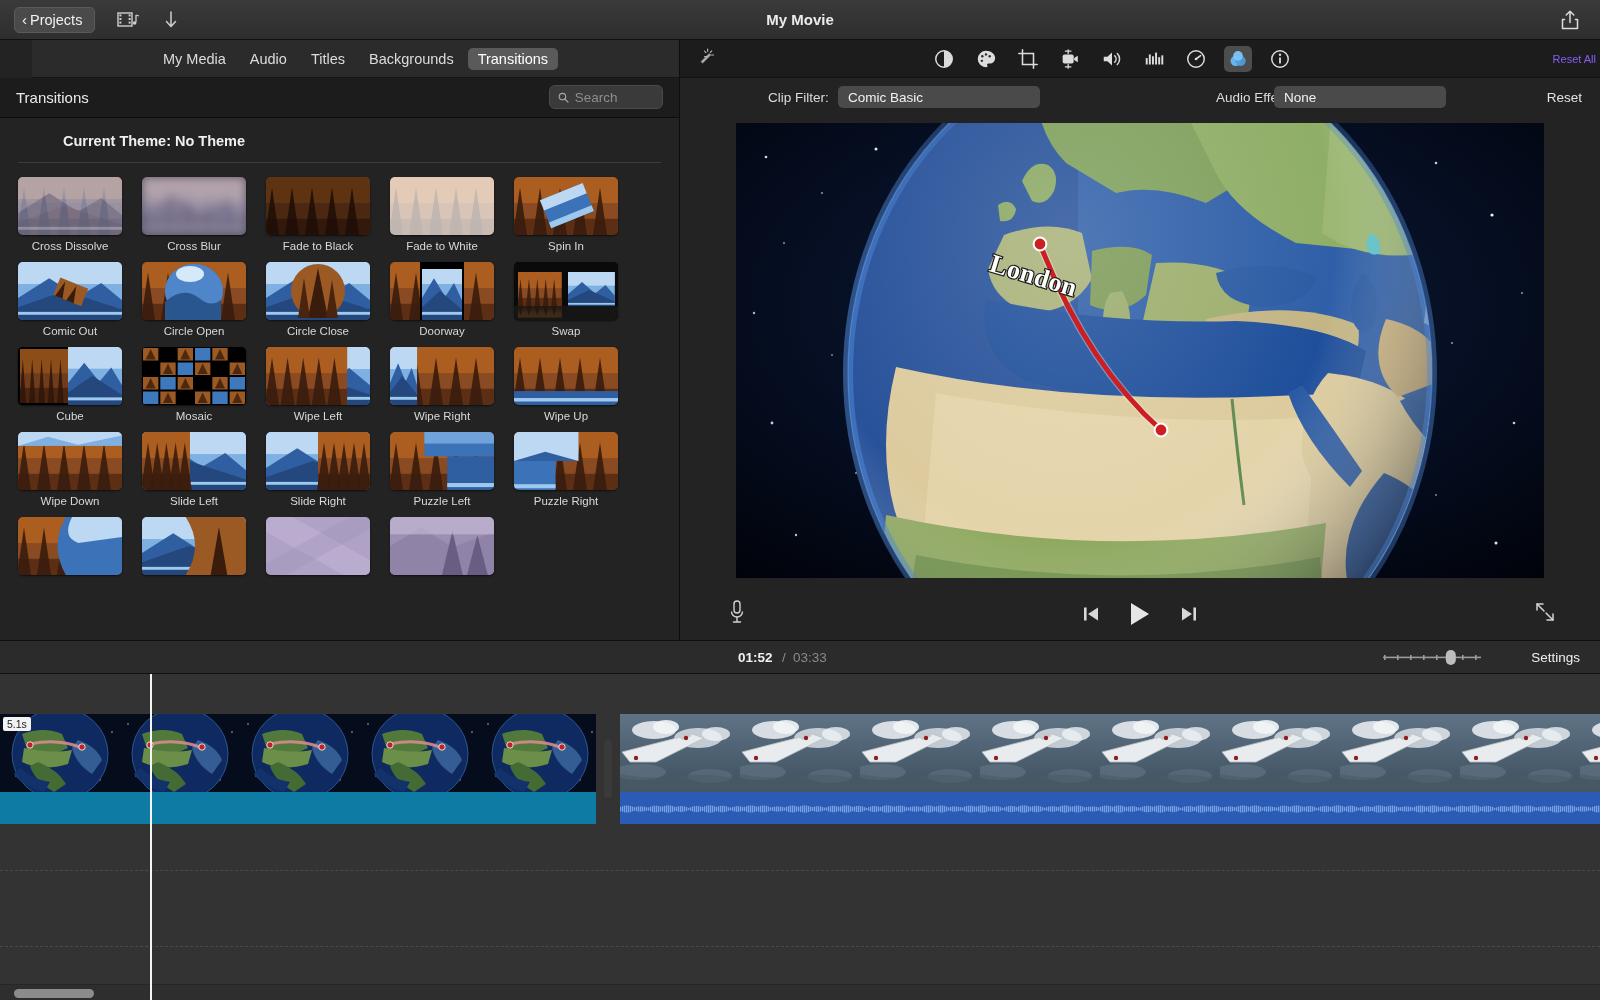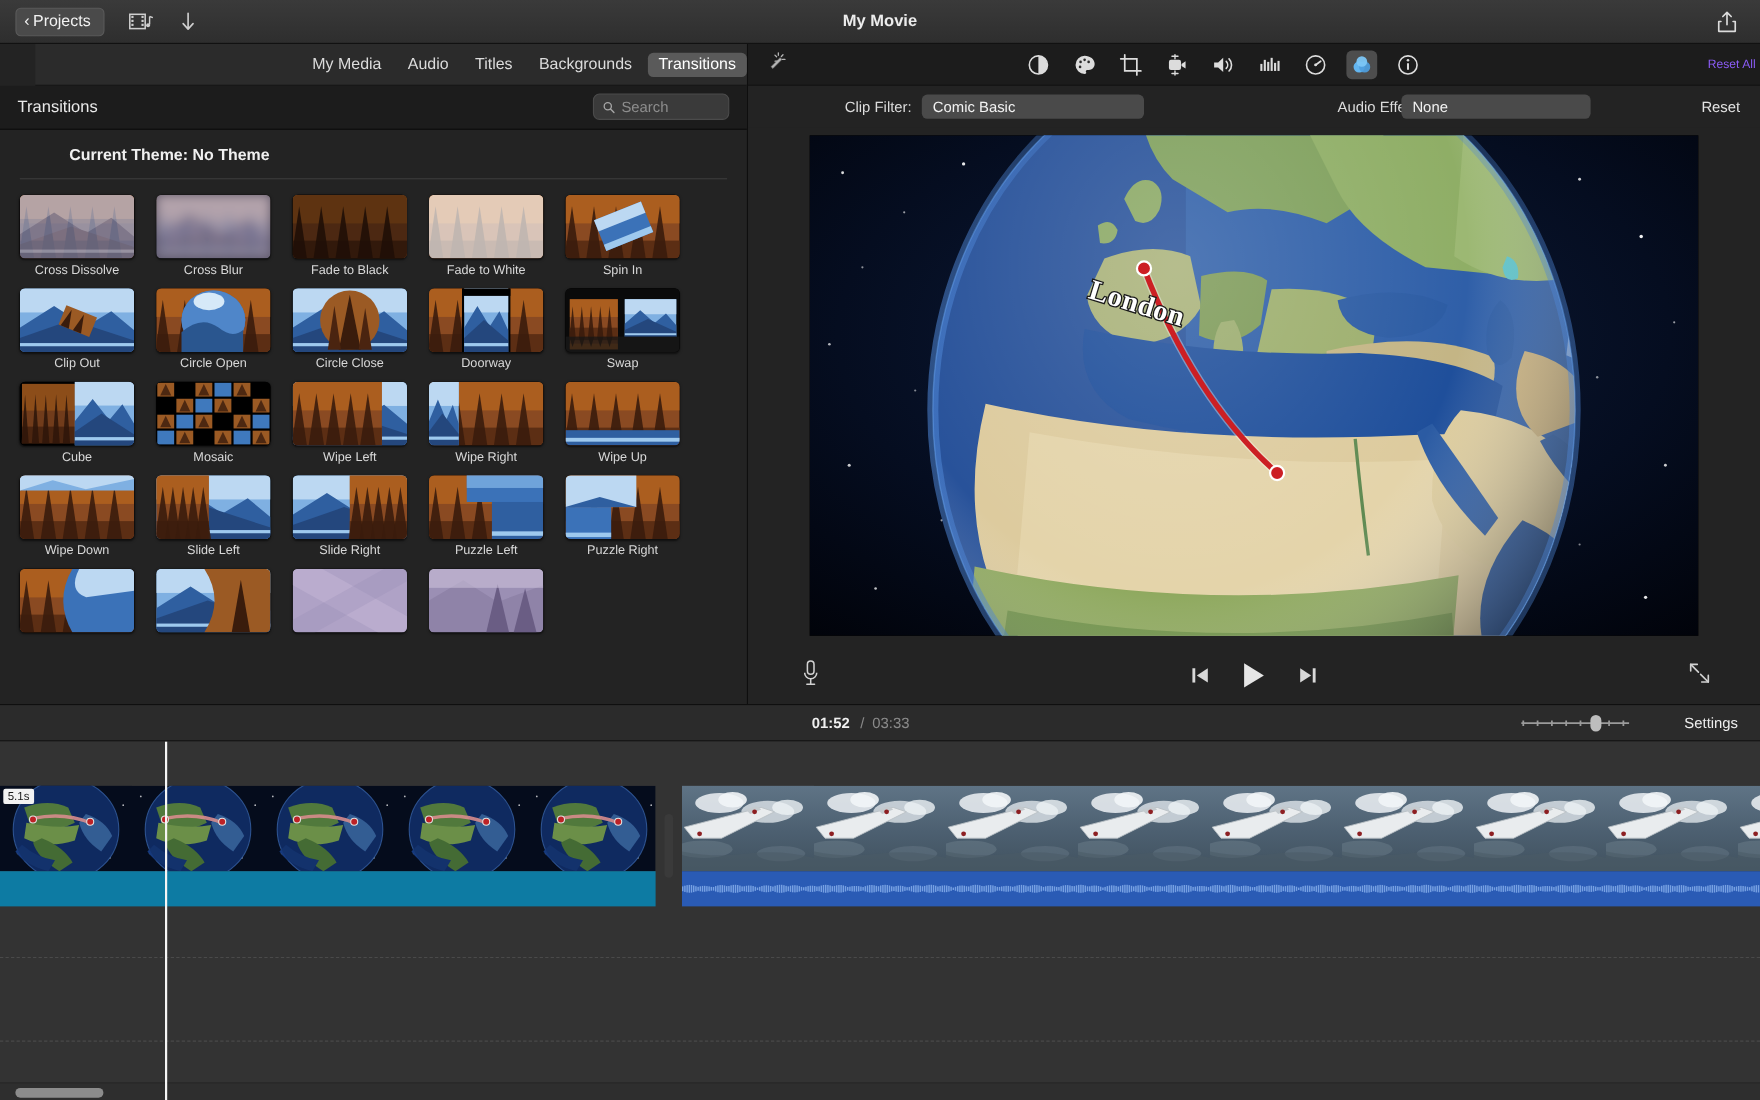--- a/index.html
+++ b/index.html
@@ -34,32 +34,32 @@
   .share-btn { position:absolute; right:20px; top:9px; cursor:default; }
 
   
   .middle { flex:0 0 600px; display:flex; height:600px; }
 
   
   .left { width:680px; flex:0 0 680px; background:#232323; display:flex; flex-direction:column;
           border-right:1px solid #0e0e0e; }
   .tabbar {
     height:38px; flex:0 0 38px; background:#2b2b2b; border-bottom:1px solid #151515;
-    display:flex; align-items:center; justify-content:flex-end; gap:4px;margin-left:32px;
+    display:flex; align-items:center; justify-content:center; gap:4px;margin-left:32px;
   }
   .tab { font-size:14.5px; color:#dcdcdc; padding:3px 10px; border-radius:5px; cursor:default; }
   .tab.active { background:#5a5a5a; color:#fff; }
 
   .browser-head {
     height:40px; flex:0 0 40px; background:#1c1c1c; border-bottom:1px solid #0d0d0d;
     display:flex; align-items:center; padding:0 16px; position:relative;
   }
   .browser-title { font-size:15px; color:#eaeaea; font-weight:400; }
   .search-box {
-    position:absolute; right:16px; top:7px; width:124px; height:24px;
+    position:absolute; right:16px; top:7px; width:114px; height:24px;
     background:#3a3a3a; border:1px solid #4b4b4b; border-radius:6px;
     display:flex; align-items:center; padding:0 8px; gap:6px;
   }
   .search-box input {
     background:transparent; border:0; outline:0; color:#ddd;
     font-size:13.5px; font-family:inherit; width:100%;
   }
   .search-box input::placeholder { color:#8d8d8d; }
 
   .theme-row { padding:14px 18px 12px;margin-left:45px; }
@@ -373,21 +373,21 @@
                   <path d="M0 35.96 L31.2 16.240000000000002 L60.31999999999999 34.8 L83.2 20.88 L104 38.28 L104 58 L0 58 Z" fill="#2f5fa0"></path>
                   <path d="M0 45.24 L46.800000000000004 29 L104 47.559999999999995 L104 58 L0 58 Z" fill="#24477d"></path>
                   <rect x="0" y="49.88" width="104" height="2.9000000000000004" fill="#9ec9ee"></rect>
                   <g transform="rotate(22 52 29)">
                     <rect x="38" y="20" width="30" height="19" fill="#9b5a24"></rect>
                     <path d="M44 22 L48 39 L40 39Z" fill="#3a1c0c"></path>
                     <path d="M56 22 L60 39 L52 39Z" fill="#3a1c0c"></path>
                   </g>
                 </svg>
               </div>
-              <div class="cell-label">Clip Out</div>
+              <div class="cell-label">Comic Out</div>
             </div>
             <div class="cell">
               <div class="thumb">
                 <svg viewBox="0 0 104 58" width="104" height="58">
     <defs>
                     <filter id="bl">
                       <feGaussianBlur stdDeviation="5"></feGaussianBlur>
                     </filter>
                   </defs>
                   <rect x="0" y="0" width="104" height="58" fill="#8a4a22"></rect>

